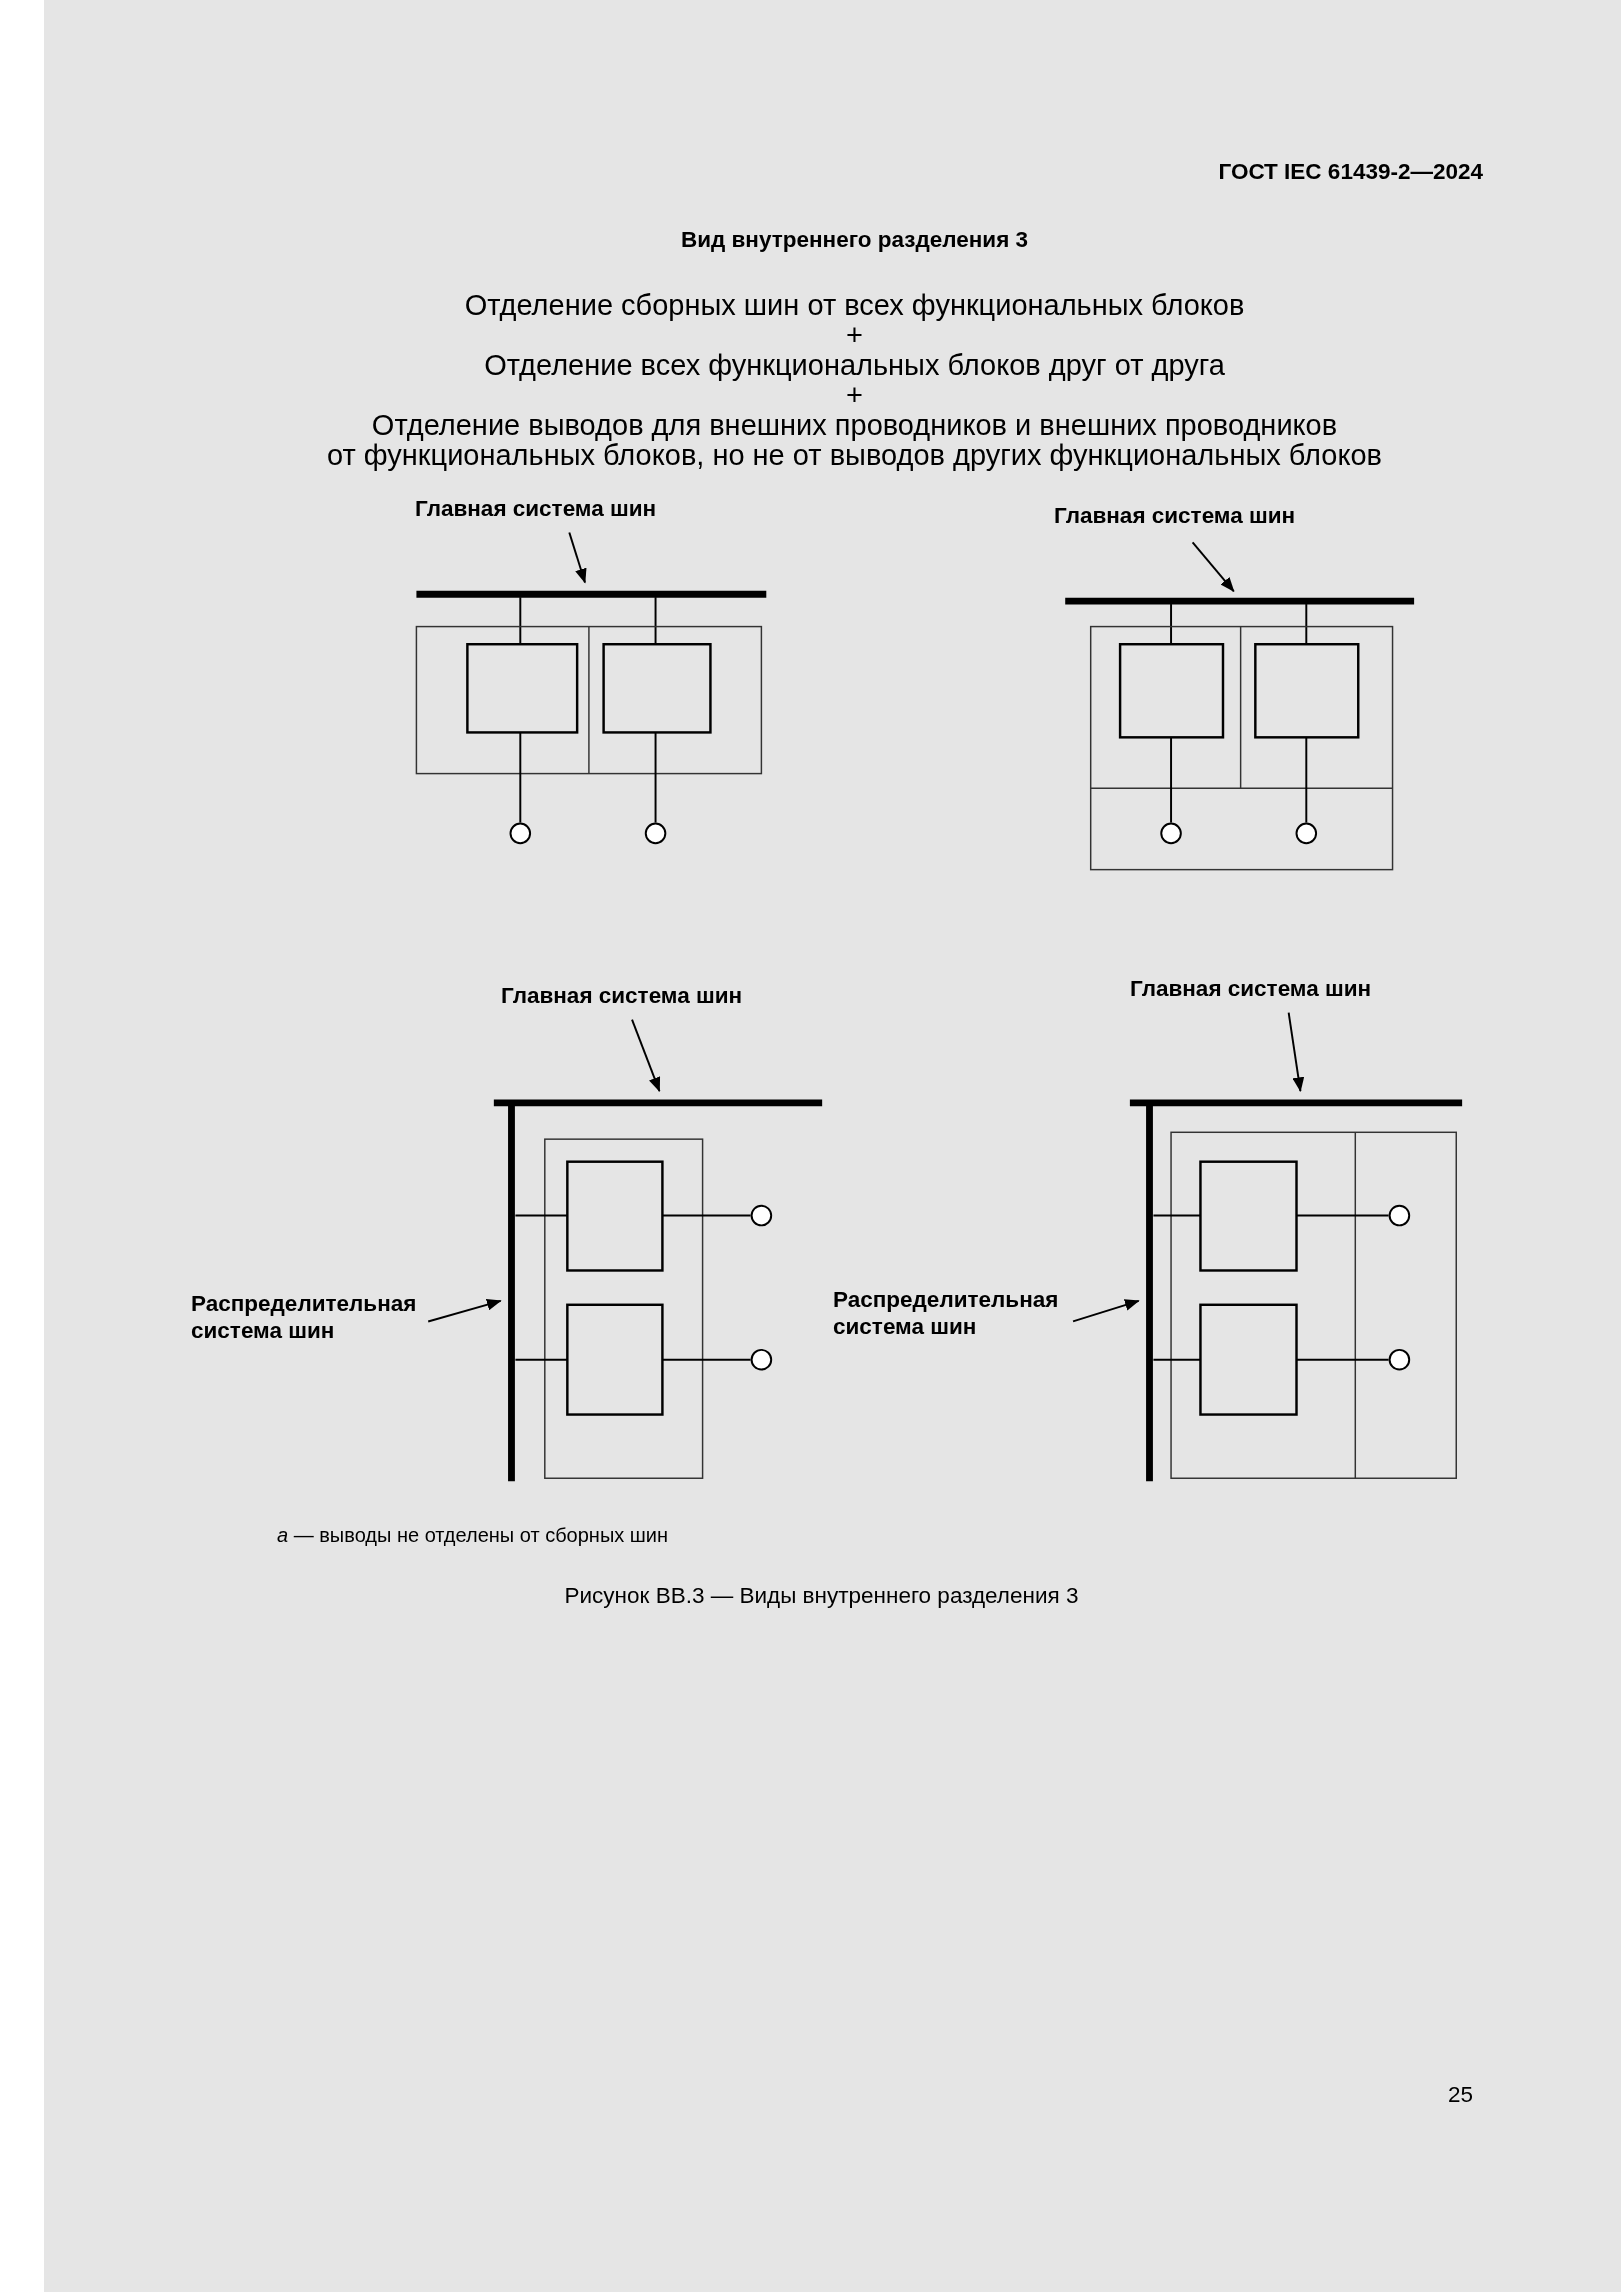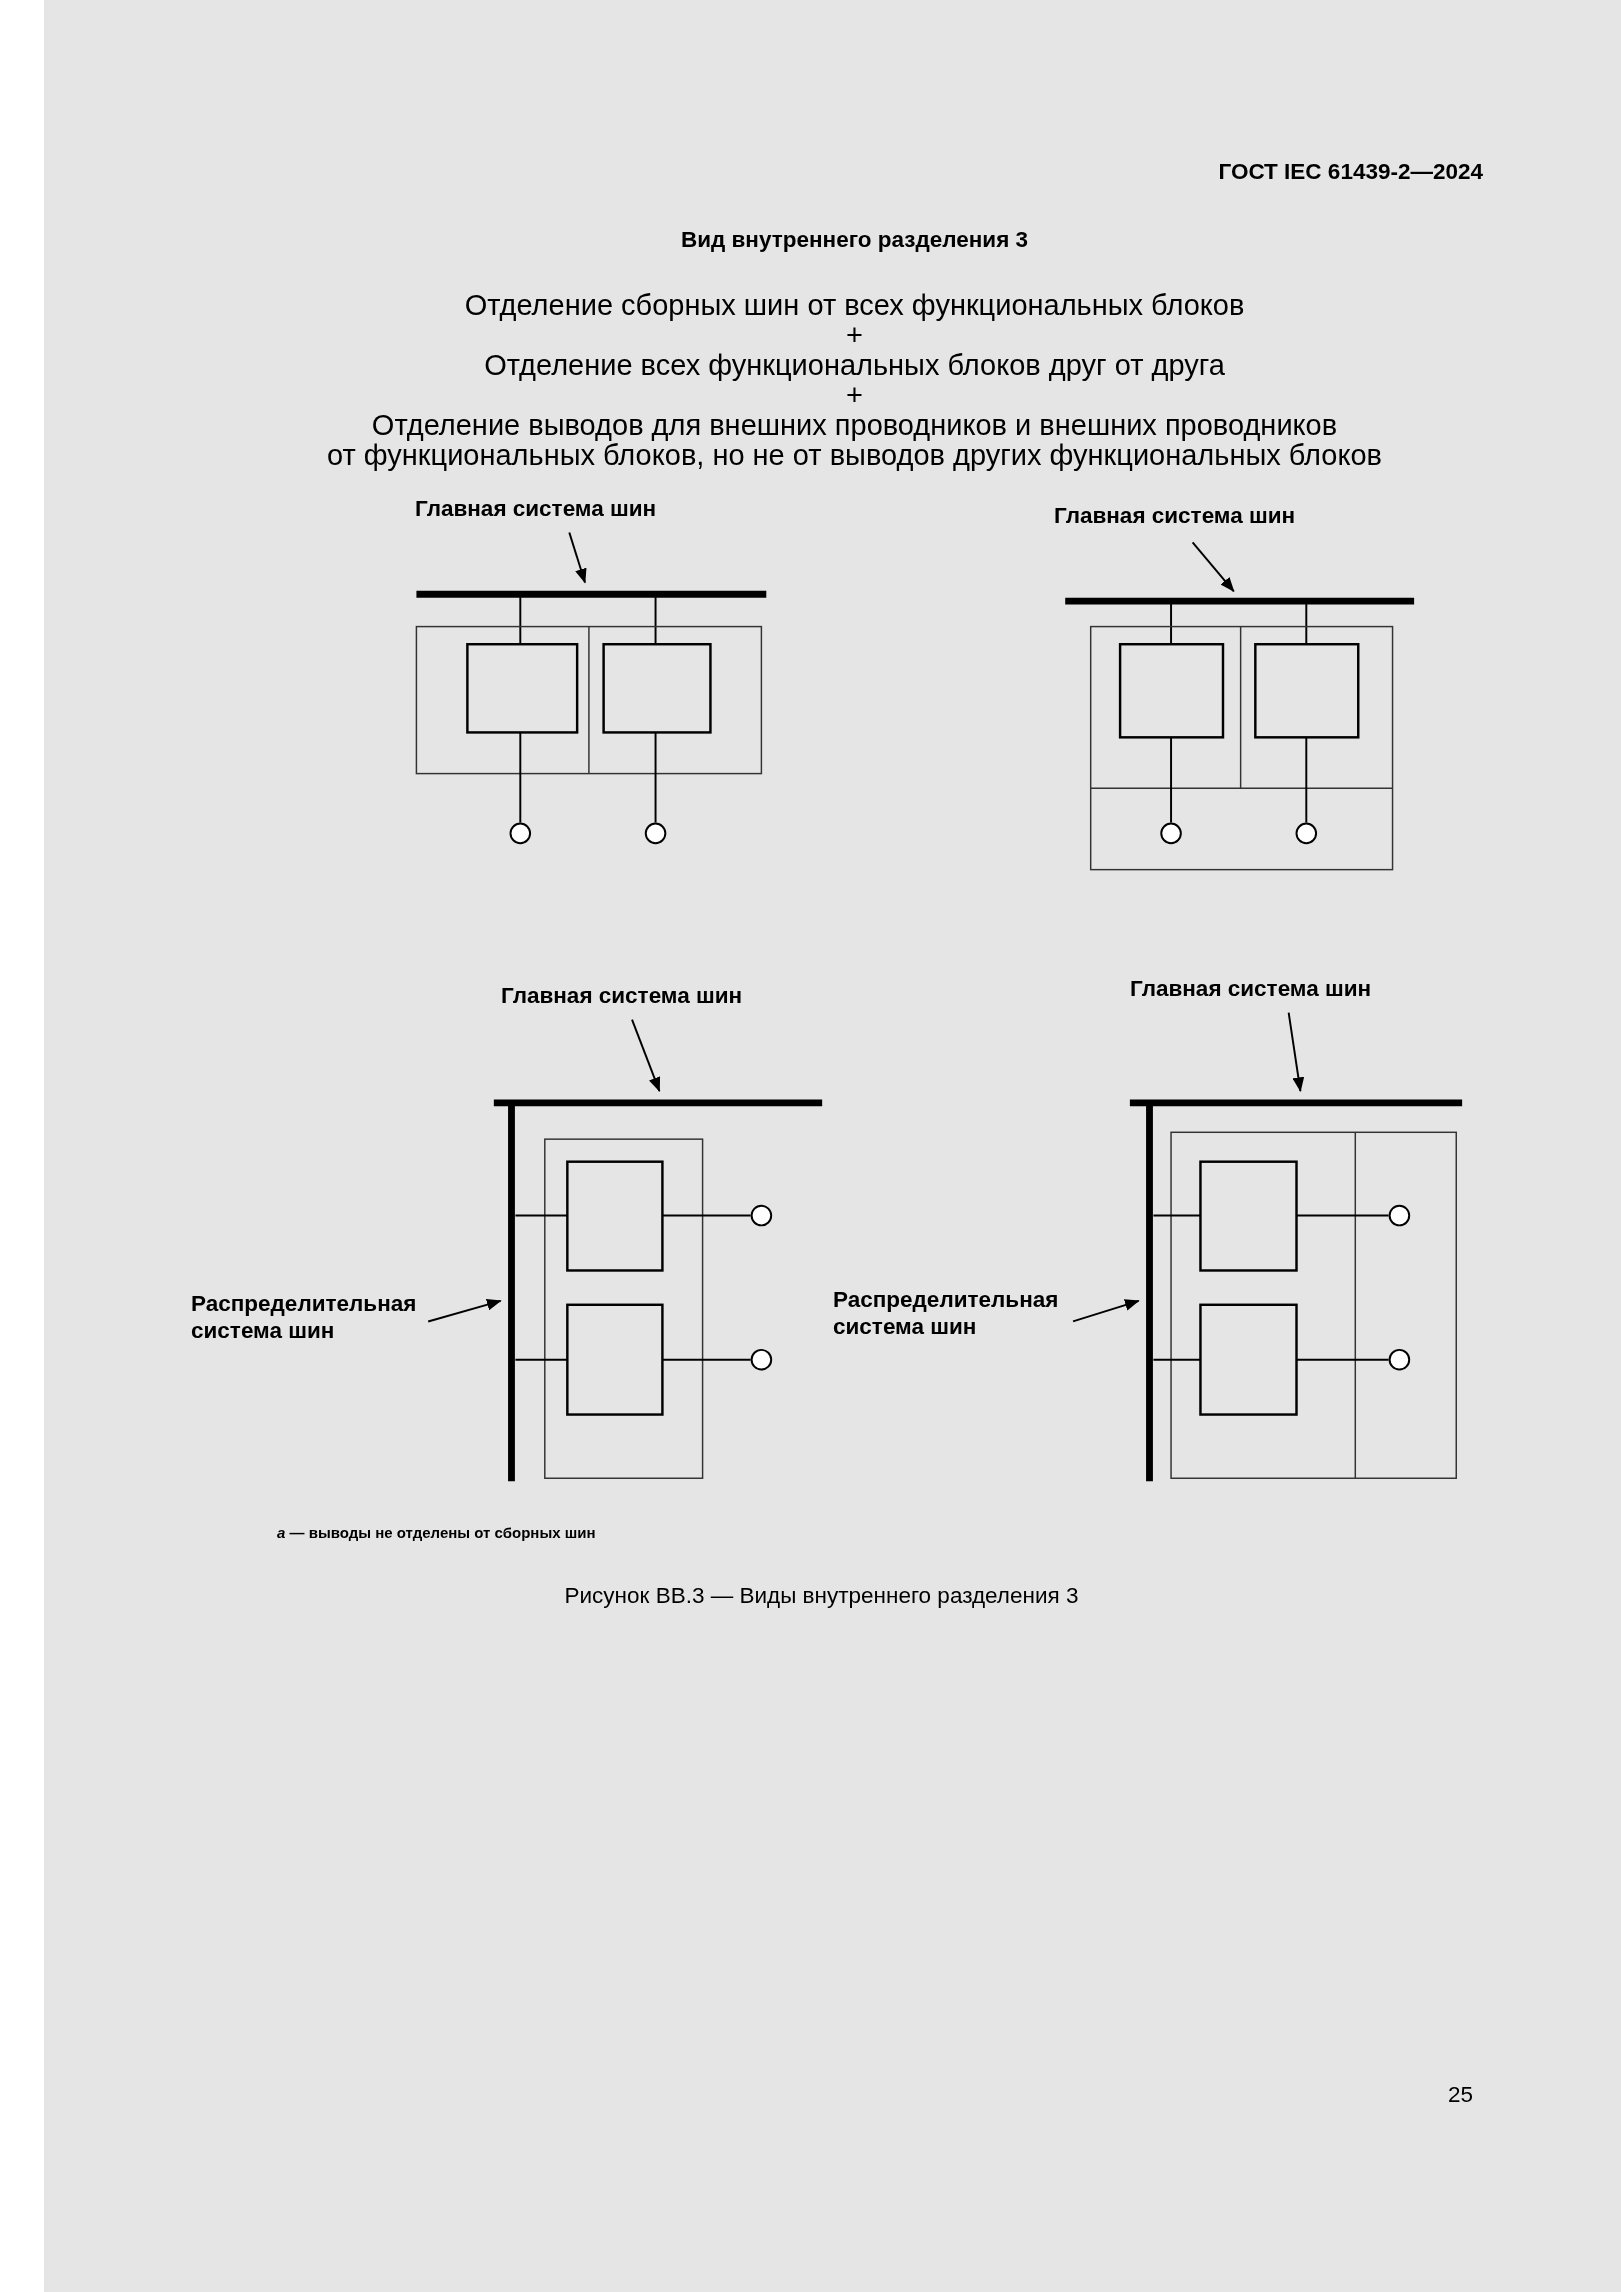--- a/index.html
+++ b/index.html
@@ -12,21 +12,21 @@
     font-family:"Liberation Sans", sans-serif;
     color:#000000;
     overflow:hidden;
     margin-left:44px;
   }
   .abs { position:absolute; }
   .doc-header { font-size:22.5px; font-weight:bold; white-space:nowrap; }
   .doc-title { font-size:22.5px; font-weight:bold; text-align:center; }
   .desc { font-size:29px; line-height:30px; text-align:center; }
   .diagram-label { font-size:22.5px; line-height:27.4px; white-space:nowrap;font-weight:bold; }
-  .caption { font-size:15px; white-space:nowrap;font-weight:bold; }
+  .caption { font-size:20px; white-space:nowrap; }
   .caption .it { font-style:italic; }
   .fig-caption { font-size:22.5px; text-align:center; }
   .page-number { font-size:22.5px; }
   svg { position:absolute; top:0; left:0; }
 </style>
 </head>
 <body>
 
 <div class="page">
 

